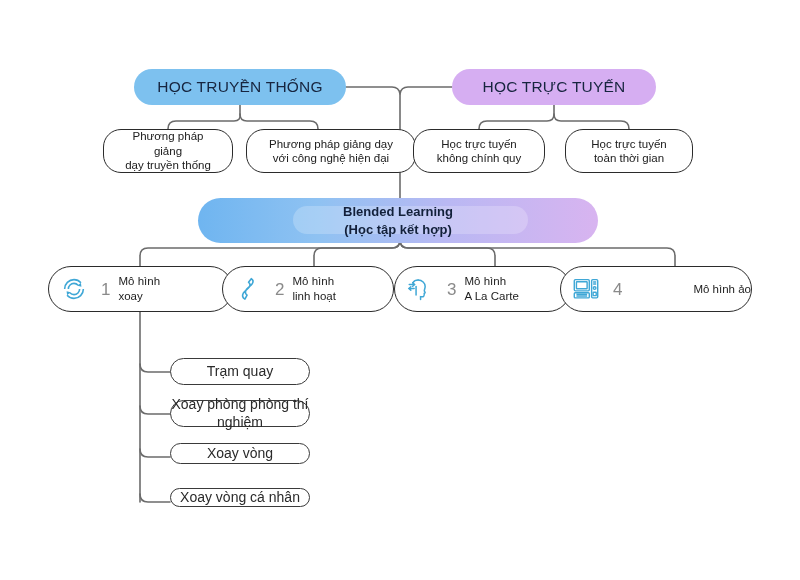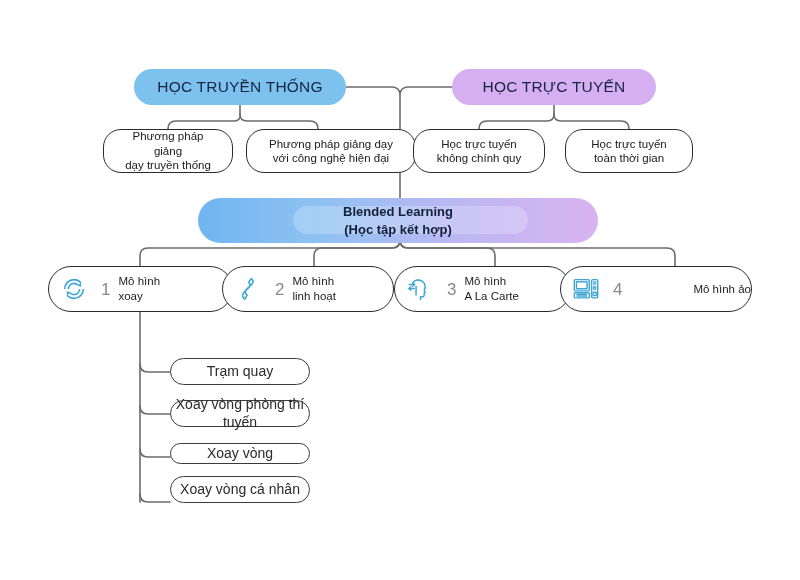--- a/index.html
+++ b/index.html
@@ -250,24 +250,24 @@
     </span>
     <span class="model-num">4</span>
     <span class="model-label" style="white-space:pre-line;text-align:right;">Mô hình ảo</span>
   </div>
 
   <div class="node leaf-box" style="left:170px; top:358px; width:140px; height:27px;">
     <span>Trạm quay</span>
   </div>
 
   <div class="node leaf-box" style="left:170px; top:400px; width:140px; height:27px;">
-    <span>Xoay vòng phòng thí tuyến</span>
+    <span>Xoay phòng phòng thí nghiệm</span>
   </div>
 
   <div class="node leaf-box" style="left:170px; top:443px; width:140px; height:21px;">
     <span>Xoay vòng</span>
   </div>
 
-  <div class="node leaf-box" style="left:170px; top:476px; width:140px; height:27px;">
+  <div class="node leaf-box" style="left:170px; top:488px; width:140px; height:19px;">
     <span>Xoay vòng cá nhân</span>
   </div>
 
 </div>
 
 </body></html>

